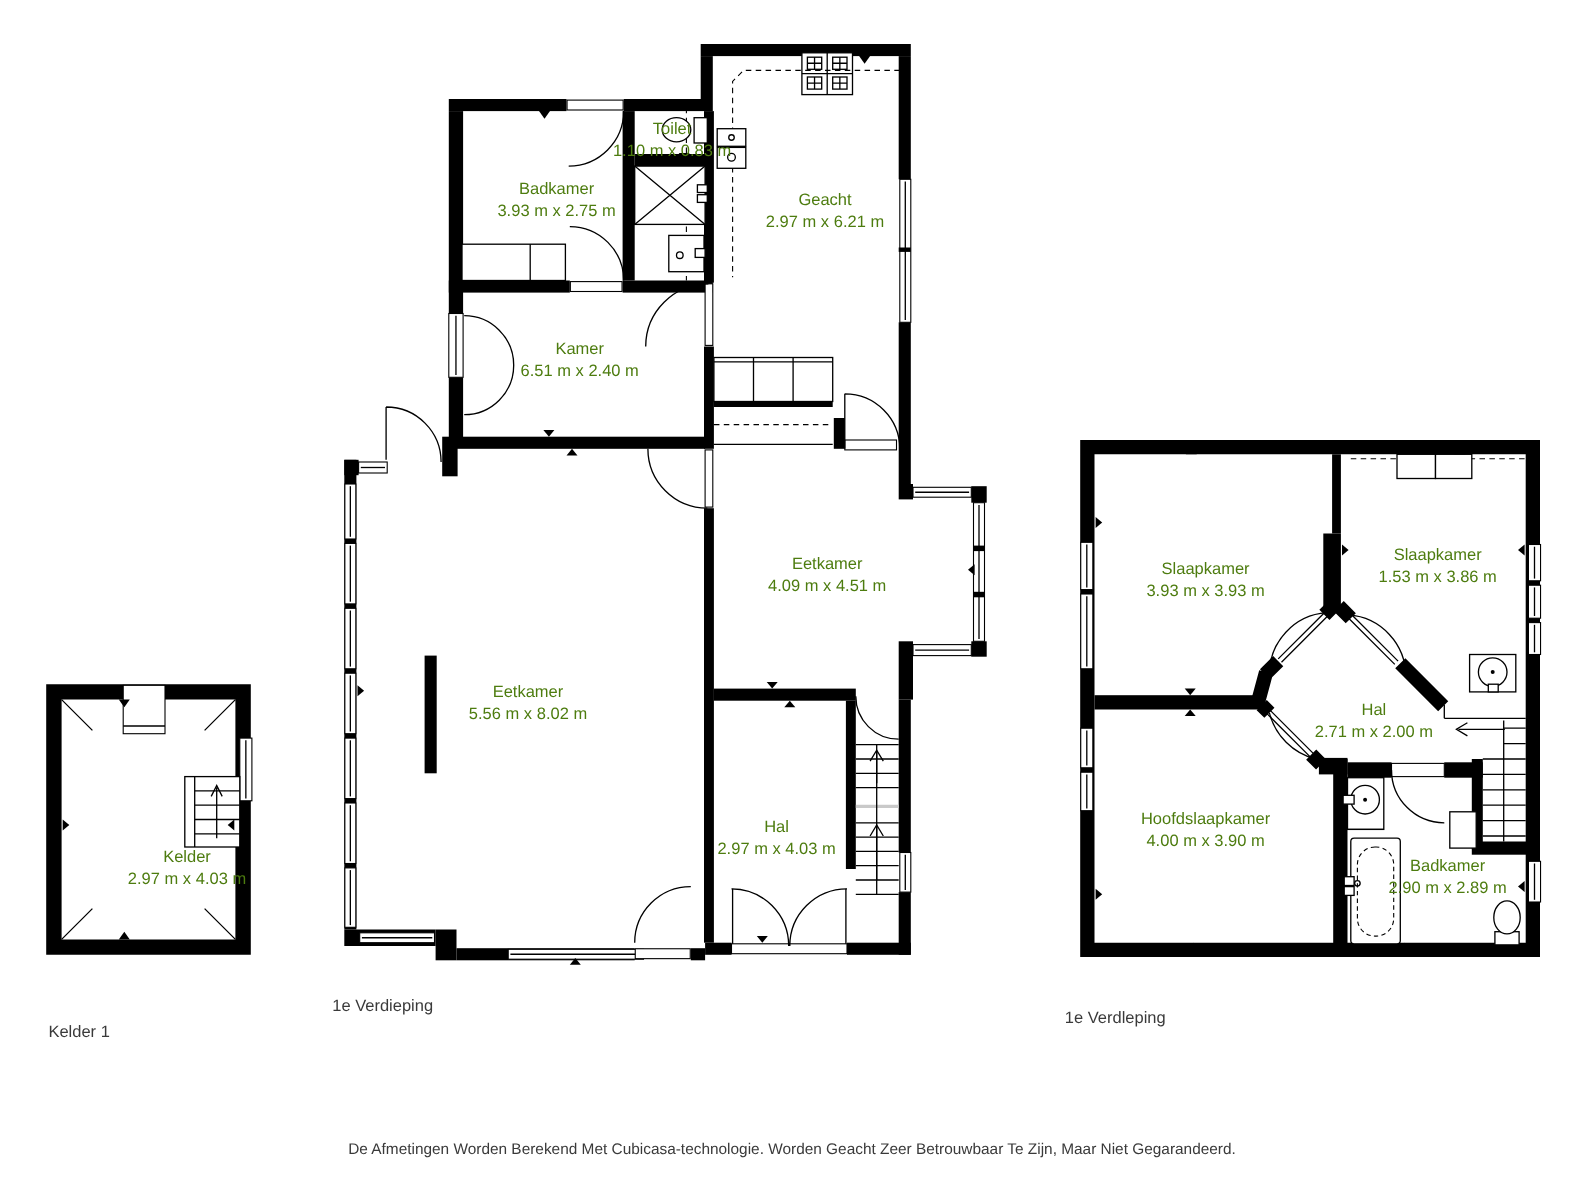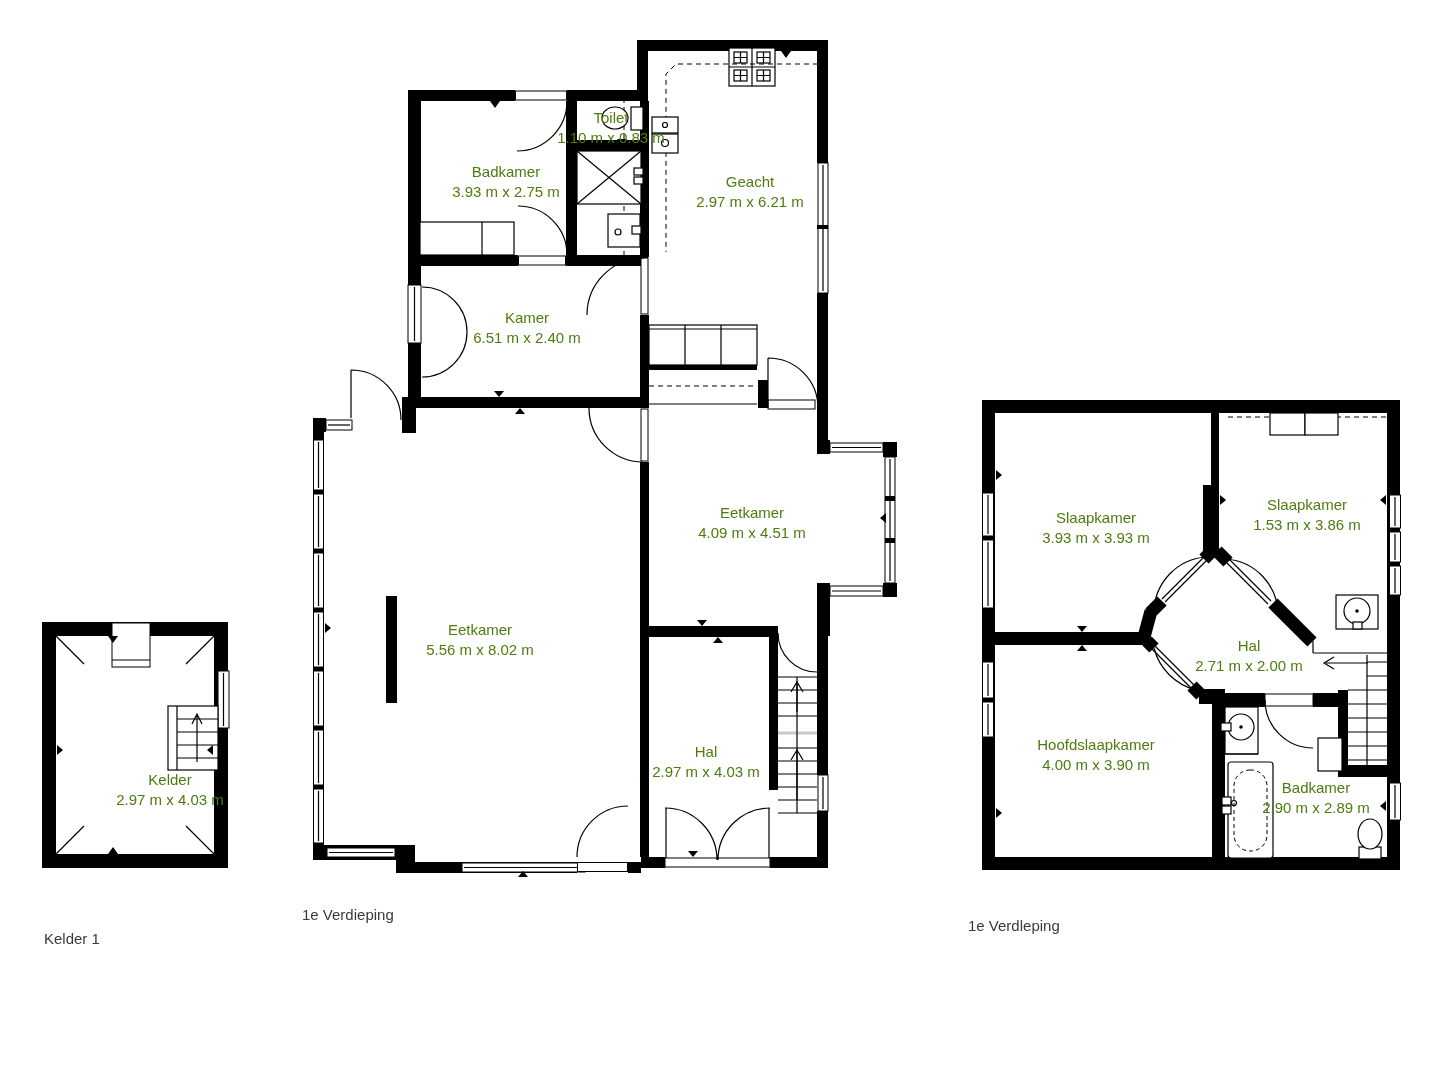--- a/index.html
+++ b/index.html
@@ -384,13 +384,14 @@
   </div>
   <div class="room-label" style="left:1316px;top:778px;">
     <div>Badkamer</div>
     <div>2.90 m x 2.89 m</div>
   </div>
 
   <div class="floor-label" style="left:44px;top:918px;margin-top:12px;">Kelder 1</div>
   <div class="floor-label" style="left:302px;top:906px;text-align:center;">1e Verdieping</div>
   <div class="floor-label" style="left:968px;top:917px;">1e Verdleping</div>
 
+  <div class="footer">De Afmetingen Worden Berekend Met Cubicasa-technologie. Worden Geacht Zeer Betrouwbaar Te Zijn, Maar Niet Gegarandeerd.</div>
 </div>
 
 </body></html>

